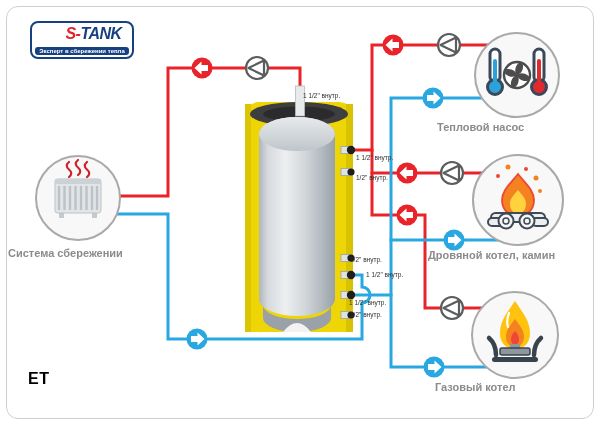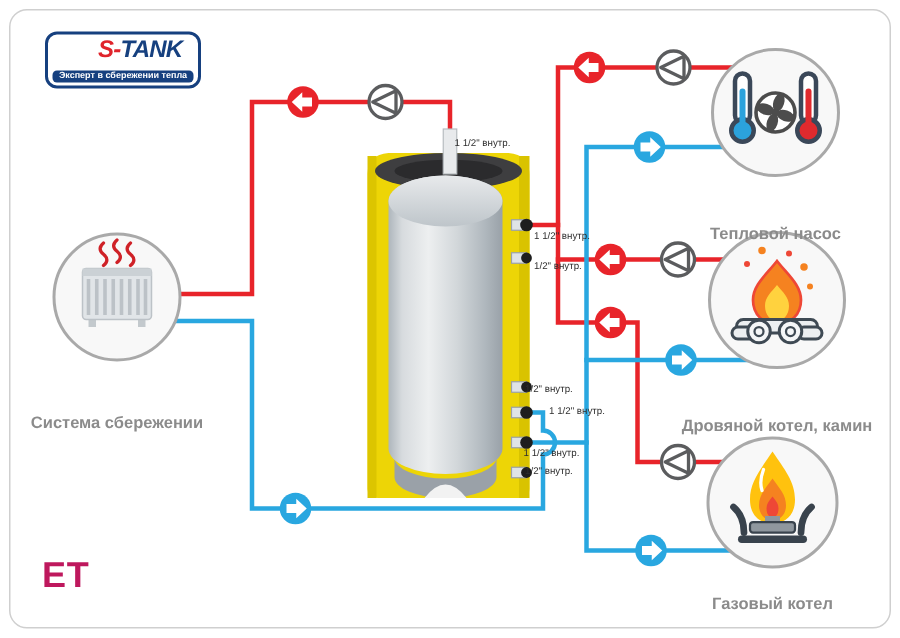--- a/index.html
+++ b/index.html
@@ -11,25 +11,25 @@
   
   .logo{position:absolute;left:30px;top:21px;width:100px;height:34px;border:2px solid #16407F;
         border-radius:8px;background:#fff;}
   .logo-brand{text-align:center;font-style:italic;font-weight:bold;font-size:16px;
         letter-spacing:-0.5px;line-height:19px;margin-top:1px;white-space:nowrap;margin-left:23px;}
   .logo-s{color:#E0242B}
   .logo-t{color:#16407F}
   .logo-tagline{position:absolute;left:3px;right:3px;bottom:2px;background:#16407F;color:#fff;
         font-size:6px;line-height:8px;border-radius:3px;text-align:center;font-weight:bold;}
   
-  .caption{position:absolute;font-weight:bold;font-size:11px;color:#8B8B8B;text-align:center;
-        white-space:nowrap;margin-top:29px;}
+  .caption{position:absolute;font-weight:bold;font-size:11px;color:#8B8B8B;
+        white-space:nowrap;}
   .port-label{position:absolute;font-size:6.5px;color:#2E2E2E;white-space:nowrap;}
-  .model-label{position:absolute;left:28px;top:370px;font-size:24px;font-weight:bold;
-        color:#be185d;letter-spacing:0.5px;}
+  .model-label{position:absolute;left:28px;top:370px;font-size:16px;font-weight:bold;
+        color:#000000;letter-spacing:0.5px;}
 </style>
 </head>
 <body>
 
 <div class="stage">
   <div class="card-border"></div>
 
   <svg class="layer" width="600" height="425" viewBox="0 0 600 425">
     <defs>
       <linearGradient id="tankGrad" x1="0" y1="0" x2="1" y2="0">
@@ -217,21 +217,21 @@
   </svg>
 
   <div class="logo">
     <div class="logo-brand"><span class="logo-s">S-</span><span class="logo-t">TANK</span></div>
     <div class="logo-tagline">Эксперт в сбережении тепла</div>
   </div>
 
   <div class="caption" style="left:8px;top:247px;width:140px">Система сбережении</div>
   <div class="caption" style="left:437px;top:121px;width:160px">Тепловой насос</div>
   <div class="caption" style="left:428px;top:249px;width:180px">Дровяной котел, камин</div>
-  <div class="caption" style="left:435px;top:368px;width:160px">Газовый котел</div>
+  <div class="caption" style="left:435px;top:381px;width:160px">Газовый котел</div>
 
   <div class="port-label" style="left:303px;top:92px">1 1/2" внутр.</div>
   <div class="port-label" style="left:356px;top:154px">1 1/2" внутр.</div>
   <div class="port-label" style="left:356px;top:174px">1/2" внутр.</div>
   <div class="port-label" style="left:350px;top:256px">1/2" внутр.</div>
   <div class="port-label" style="left:366px;top:271px">1 1/2" внутр.</div>
   <div class="port-label" style="left:349px;top:299px">1 1/2" внутр.</div>
   <div class="port-label" style="left:350px;top:311px">1/2" внутр.</div>
 
   <div class="model-label">ET</div>

